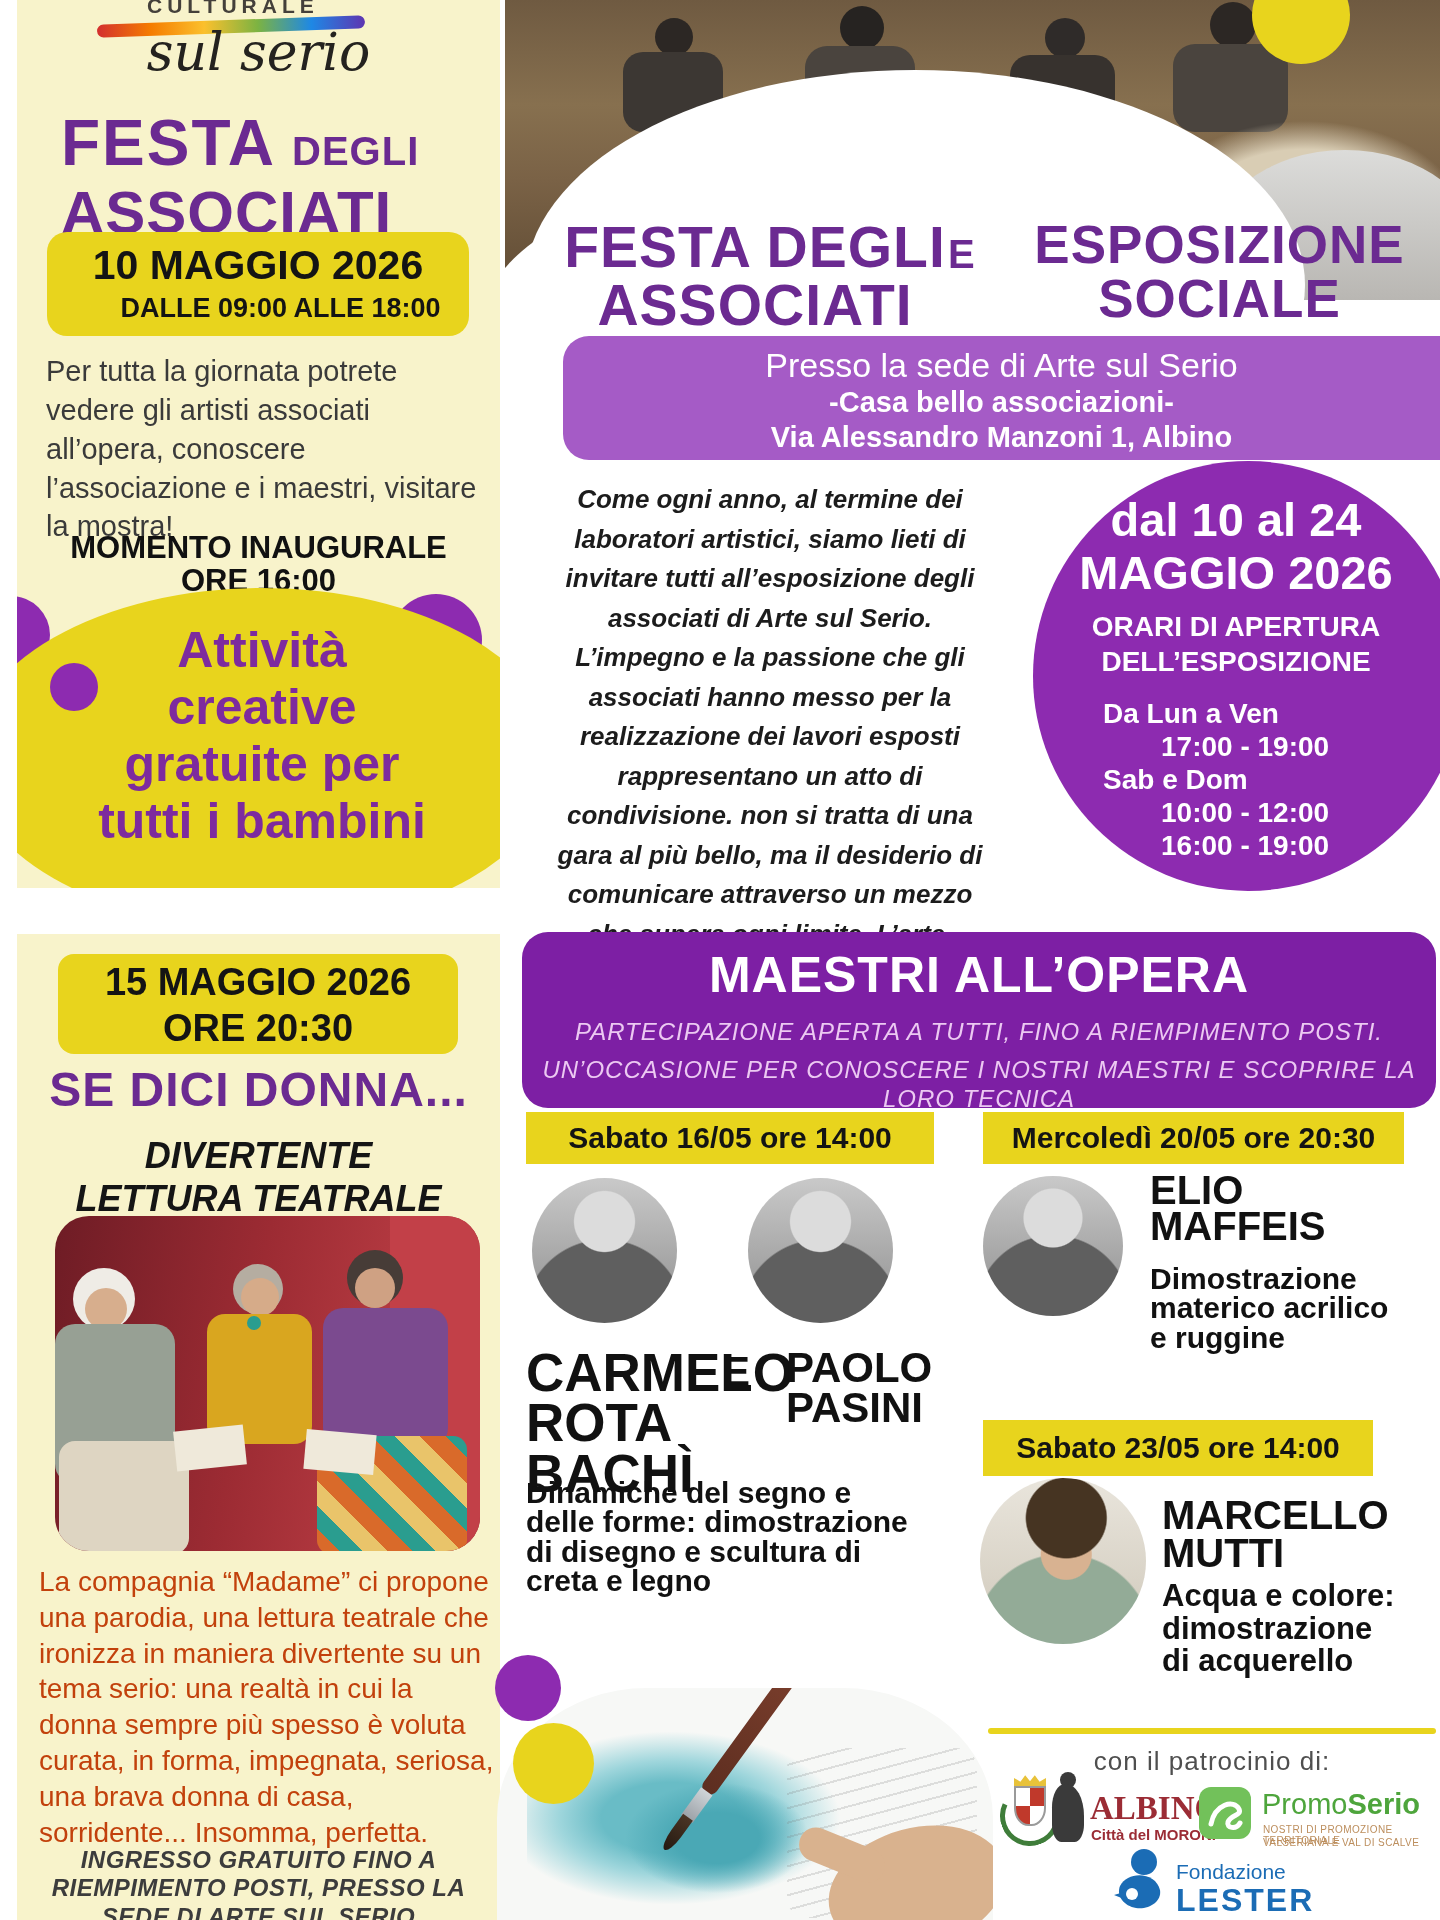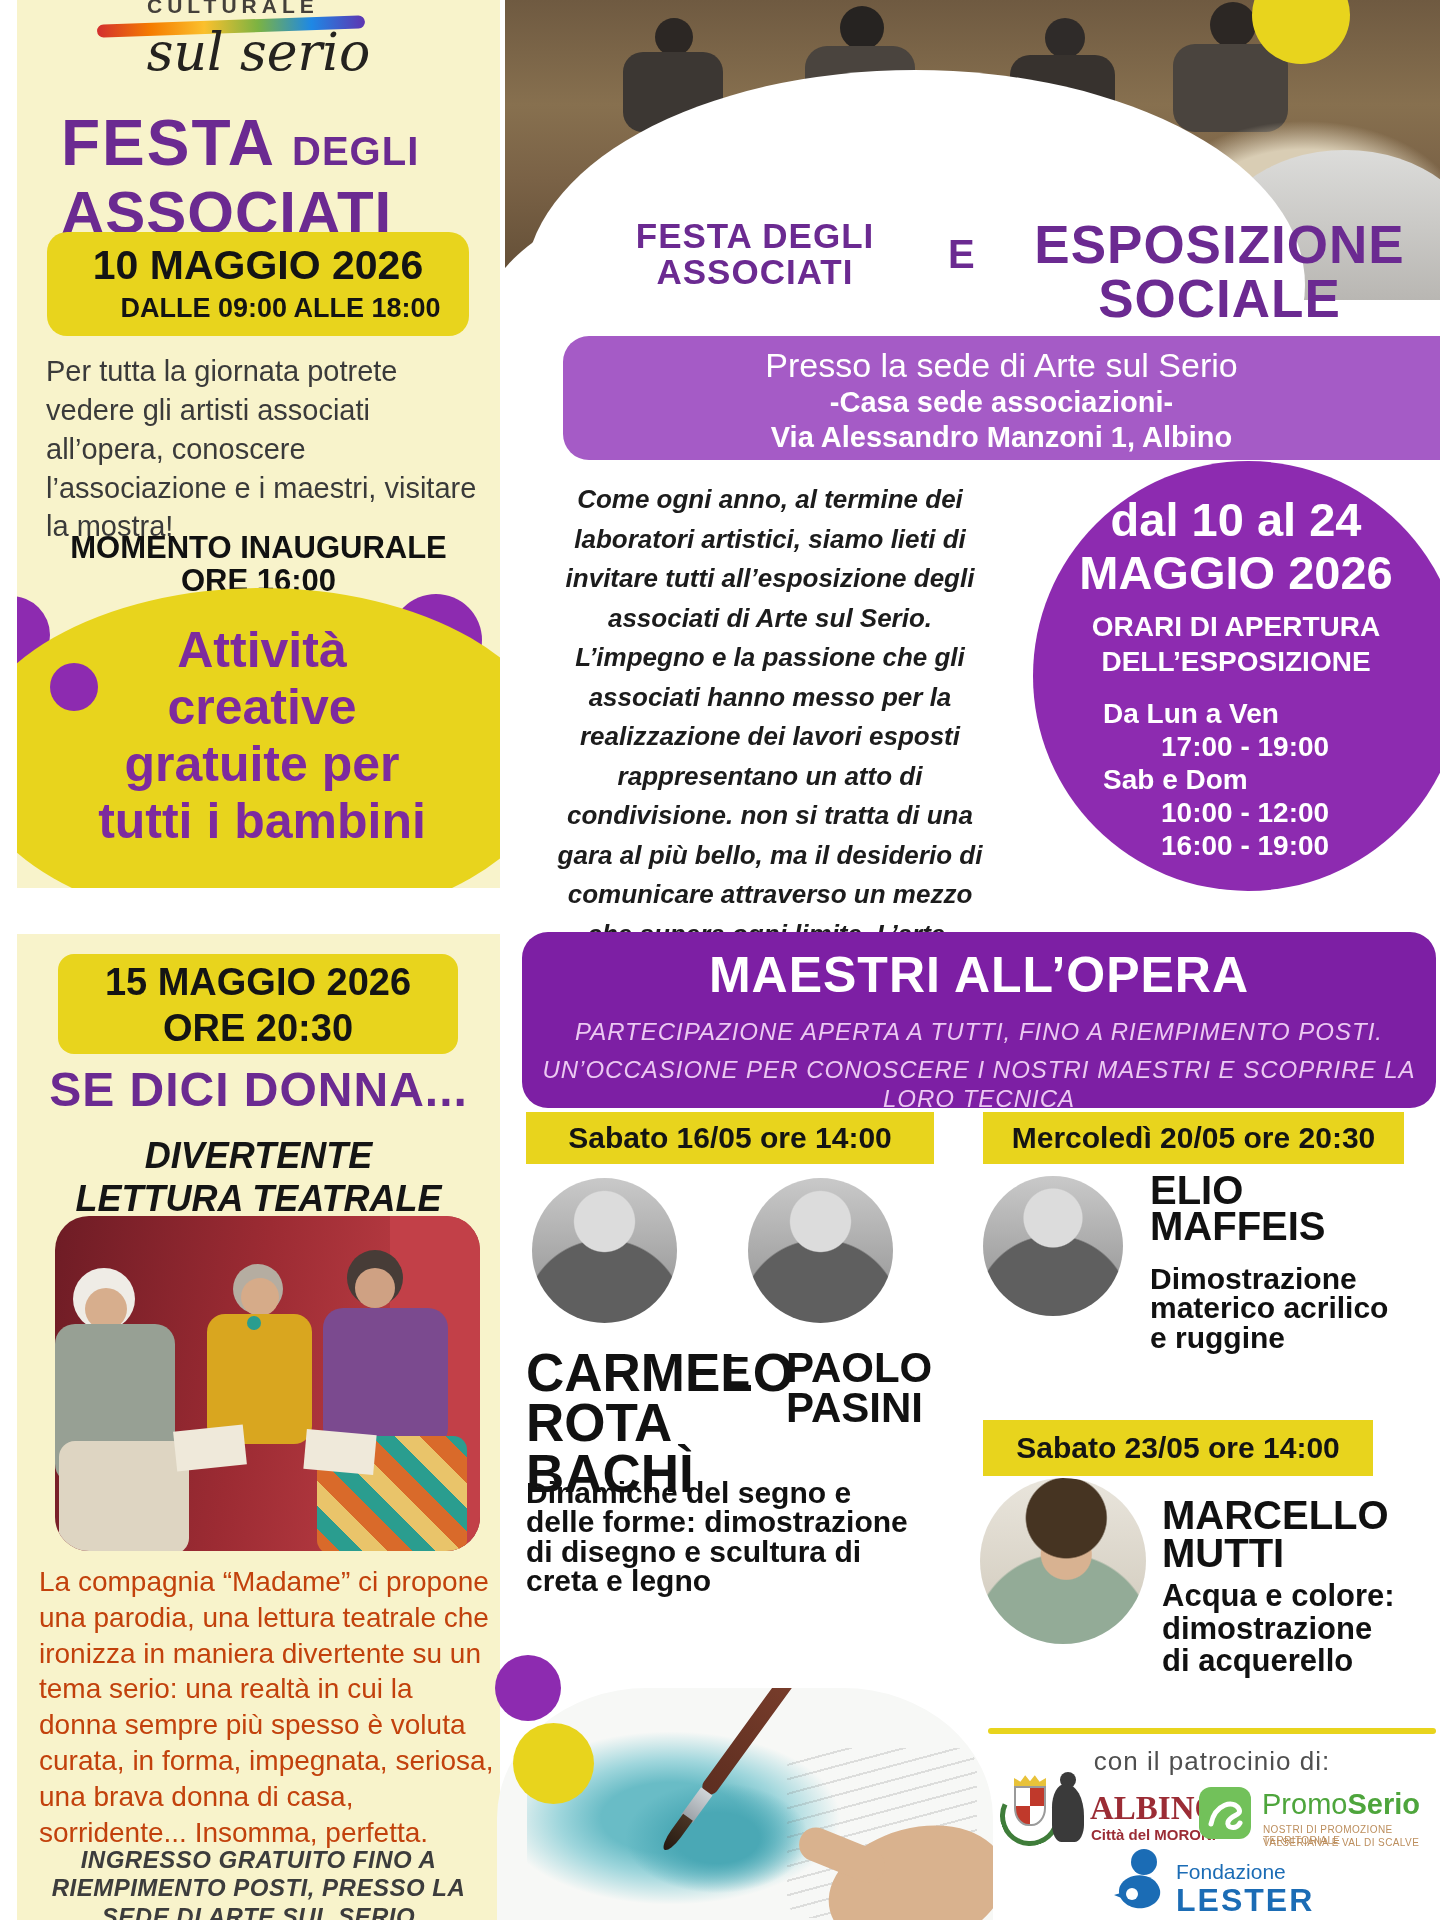--- a/index.html
+++ b/index.html
@@ -78,29 +78,29 @@
     <div class="abs circ" style="left:373px;top:594px;width:92px;height:92px;background:#8d2bb0;"></div>
     <div class="abs circ" style="left:-45px;top:596px;width:78px;height:78px;background:#8d2bb0;"></div>
     <div class="abs circ" style="left:-50px;top:588px;width:590px;height:340px;background:#e8d41d;"></div>
     <div class="abs circ" style="left:33px;top:663px;width:48px;height:48px;background:#8d2bb0;"></div>
     <div class="abs c pre" style="left:20px;top:622px;width:450px;font-size:50px;font-weight:700;line-height:1.14;color:#7d2b9e;">Attività
 creative
 gratuite per
 tutti i bambini</div>
   </div>
 
-  <div class="abs c pre purple" style="left:555px;top:218px;width:400px;font-size:35px;font-weight:700;line-height:1.02;letter-spacing:1px;">FESTA DEGLI
+  <div class="abs c pre purple" style="left:555px;top:218px;width:400px;font-size:57px;font-weight:700;line-height:1.02;letter-spacing:1px;">FESTA DEGLI
 ASSOCIATI</div>
   <div class="abs purple" style="left:948px;top:232px;font-size:40px;font-weight:700;">E</div>
   <div class="abs c pre purple" style="left:1002px;top:218px;width:435px;font-size:53px;font-weight:700;line-height:1.02;letter-spacing:1px;">ESPOSIZIONE
 SOCIALE</div>
 
   <div class="abs" style="left:563px;top:336px;width:877px;height:124px;background:#a55bc6;border-radius:26px 0 0 26px;text-align:center;padding-top:10px;">
     <div class="w" style="font-size:34px;font-weight:400;">Presso la sede di Arte sul Serio</div>
-    <div class="w" style="font-size:29px;font-weight:700;line-height:1.2;">-Casa sede associazioni-</div>
+    <div class="w" style="font-size:29px;font-weight:700;line-height:1.2;">-Casa bello associazioni-</div>
     <div class="w" style="font-size:29px;font-weight:700;line-height:1.2;">Via Alessandro Manzoni 1, Albino</div>
   </div>
 
   <div class="abs c i" style="left:544px;top:480px;width:452px;font-size:26px;font-weight:700;line-height:1.52;color:#1c1c1c;">Come ogni anno, al termine dei laboratori artistici, siamo lieti di invitare tutti all’esposizione degli associati di Arte sul Serio. L’impegno e la passione che gli associati hanno messo per la realizzazione dei lavori esposti rappresentano un atto di condivisione. non si tratta di una gara al più bello, ma il desiderio di comunicare attraverso un mezzo che supera ogni limite. L’arte.</div>
 
   <div class="abs circ" style="left:1033px;top:461px;width:430px;height:430px;background:#8d2bb0;">
     <div class="abs c pre w" style="left:0;top:32px;width:100%;padding-right:24px;font-size:47px;font-weight:700;line-height:1.13;">dal 10 al 24
 MAGGIO 2026</div>
     <div class="abs c pre w" style="left:0;top:148px;width:100%;padding-right:24px;font-size:28px;font-weight:700;line-height:1.25;">ORARI DI APERTURA
 DELL’ESPOSIZIONE</div>

